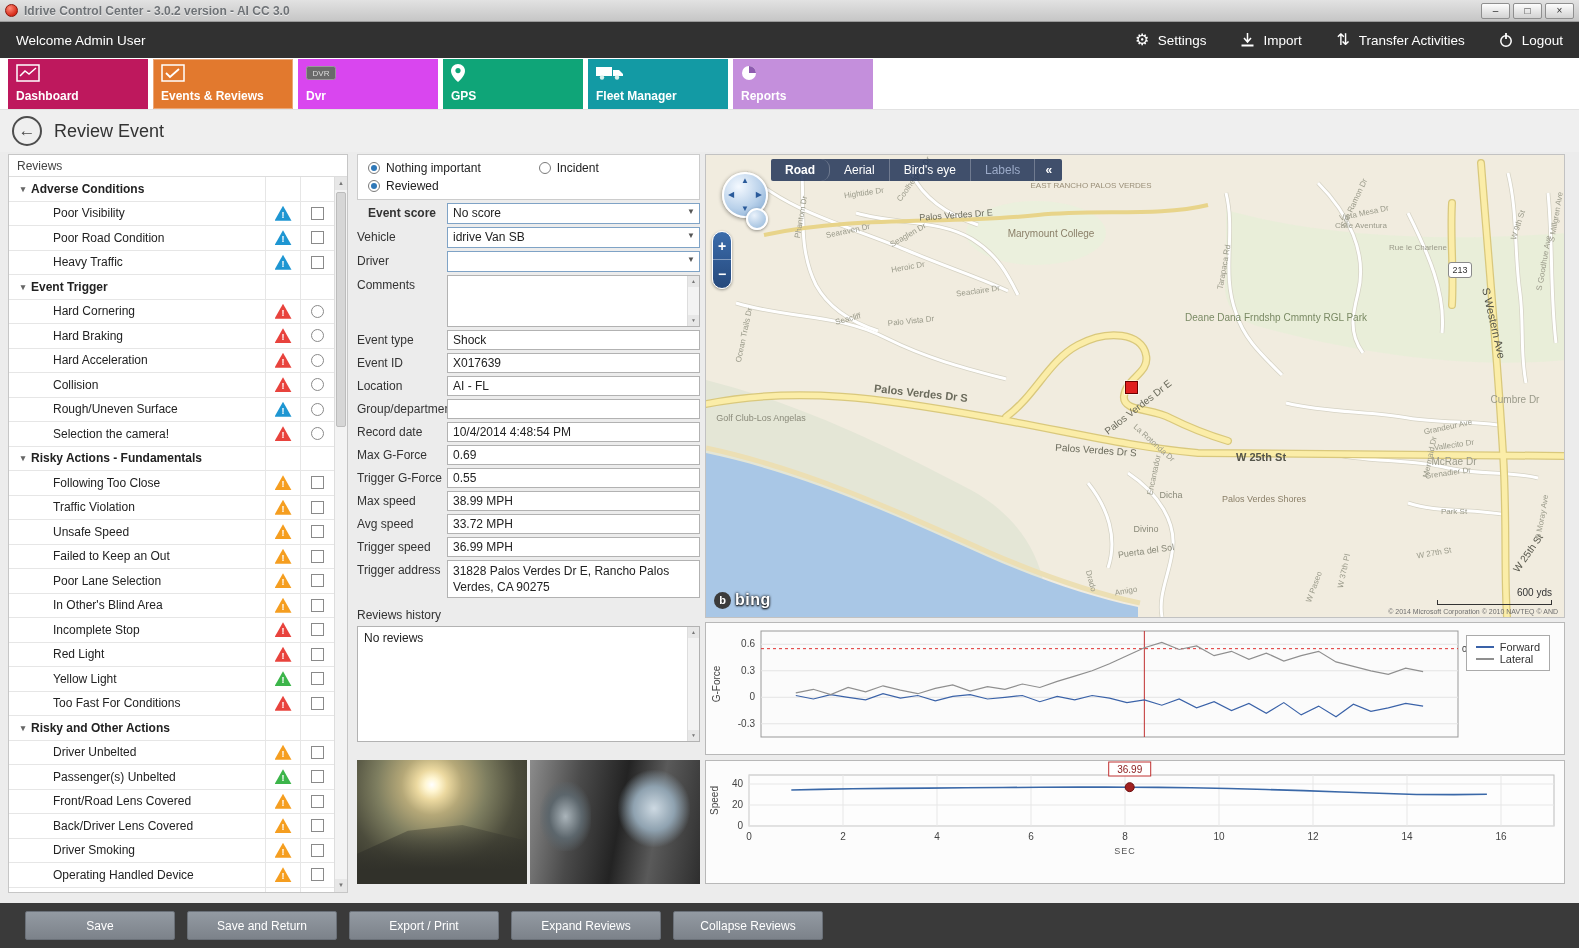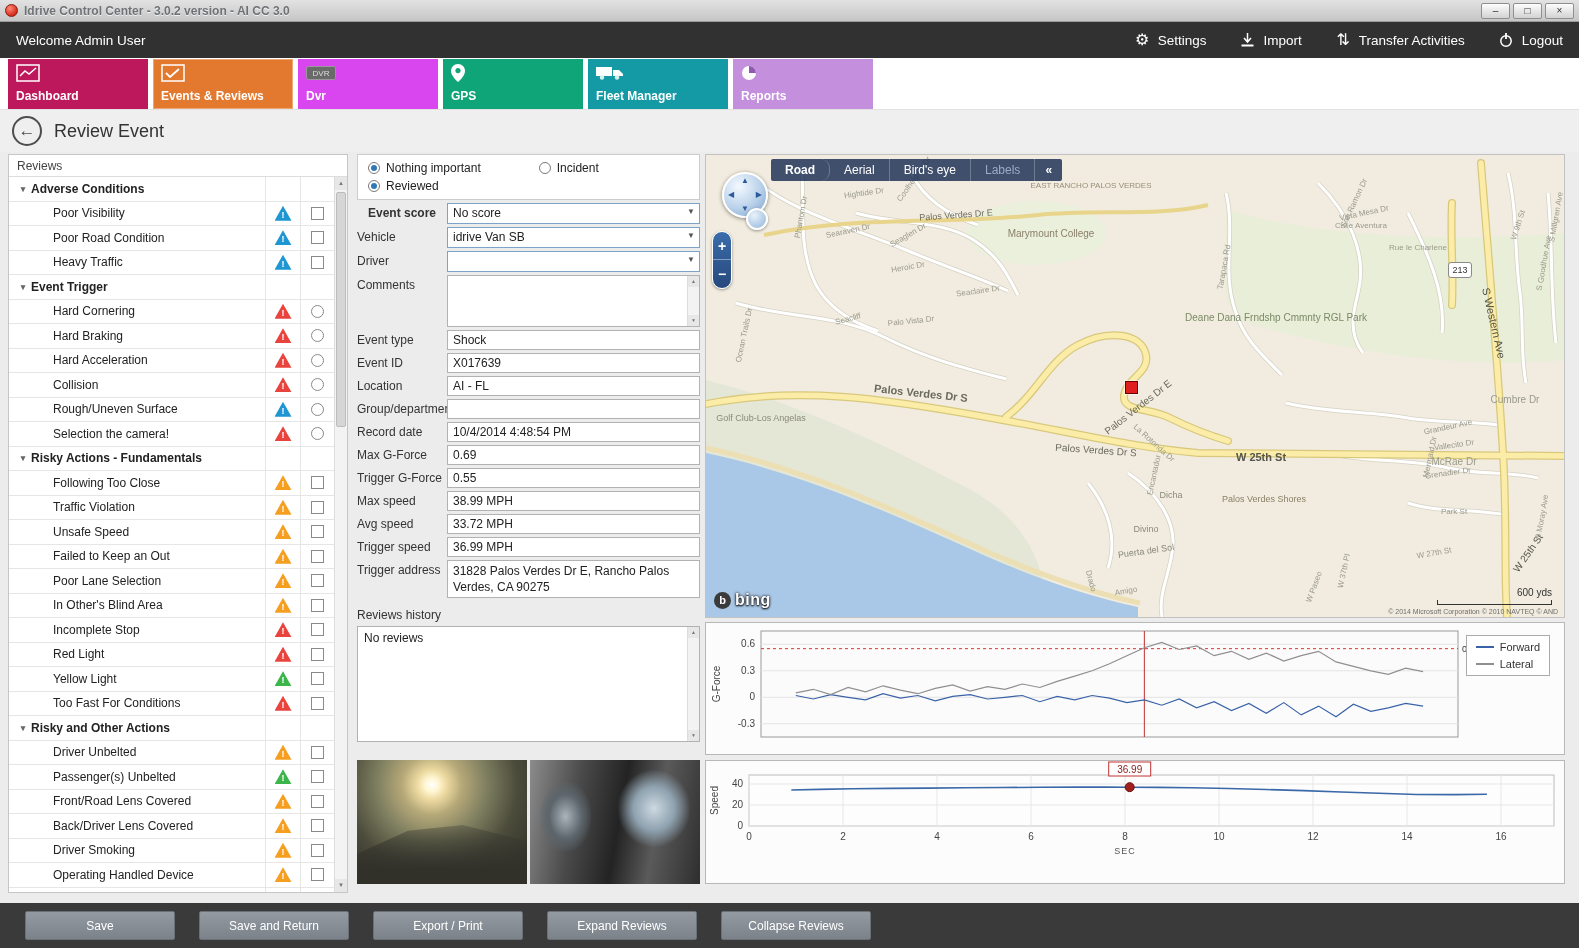--- a/index.html
+++ b/index.html
@@ -112,21 +112,21 @@
   .bing-b{width:17px;height:17px;border-radius:50%;background:#3b3b3b;color:#fff;font-weight:bold;display:flex;align-items:center;justify-content:center;font-size:11px;}
   .bing-text{color:#fff;font-size:16px;font-weight:bold;letter-spacing:.5px;text-shadow:0 0 3px #000,0 1px 2px #000;}
   .scale{position:absolute;right:12px;bottom:12px;text-align:right;color:#333;}
   .scale-text{font-size:10px;margin-bottom:2px;}
   .scale-bar{width:115px;height:5px;border:1px solid #333;border-top:none;}
   .attribution{position:absolute;right:6px;bottom:2px;font-size:7px;color:#6e6e6e;}
 
   
   .gpanel{position:absolute;left:705px;top:470px;width:860px;height:133px;background:#fcfcfc;border:1px solid #b8b8b8;}
   .spanel{position:absolute;left:705px;top:608px;width:860px;height:124px;background:#fcfcfc;border:1px solid #b8b8b8;}
-  .g-legend{position:absolute;right:14px;top:12px;background:#fff;border:1px solid #aaa;padding:5px 9px;display:flex;flex-direction:column;gap:5px;font-size:11px;color:#333;}
+  .g-legend{position:absolute;right:14px;top:12px;background:#fff;border:1px solid #aaa;padding:5px 9px;display:flex;flex-direction:column;font-size:11px;color:#333;}
   .lg-row{display:flex;align-items:center;}
   .lg-line{display:inline-block;width:18px;height:2px;margin-right:6px;}
 
   
   .footer{position:absolute;left:0;right:0;bottom:0;height:45px;background:#3a3a3a;display:flex;align-items:center;padding-left:25px;gap:12px;}
   .fbtn{width:150px;height:29px;background:linear-gradient(#939aa2,#7c828a);border:1px solid #6a7078;border-radius:2px;color:#fff;font-size:12px;font-family:inherit;cursor:pointer;}
 </style>
 </head>
 <body>
 
@@ -846,20 +846,20 @@
         <rect x="402.7" y="1" width="42" height="14" fill="#fff" stroke="#c03030"></rect>
         <text x="423.7" y="11.5" font-size="10" text-anchor="middle" fill="#8a1a1a">36.99</text>
         <text x="419" y="93" font-size="9" text-anchor="middle" fill="#555" letter-spacing="1">SEC</text>
         <text x="12" y="39.5" font-size="10" fill="#444" text-anchor="middle" transform="rotate(-90 12 39.5)">Speed</text>
       </svg>
   </div>
 
 </div>
 
 <div class="footer">
-  <span style="display:flex;gap:24px;">
+  <span style="display:flex;gap:12px;">
       <button class="fbtn">Save</button>
       <button class="fbtn">Save and Return</button>
       <button class="fbtn">Export / Print</button>
       <button class="fbtn">Expand Reviews</button>
       <button class="fbtn">Collapse Reviews</button>
     </span>
 </div>
 
 </body></html>

